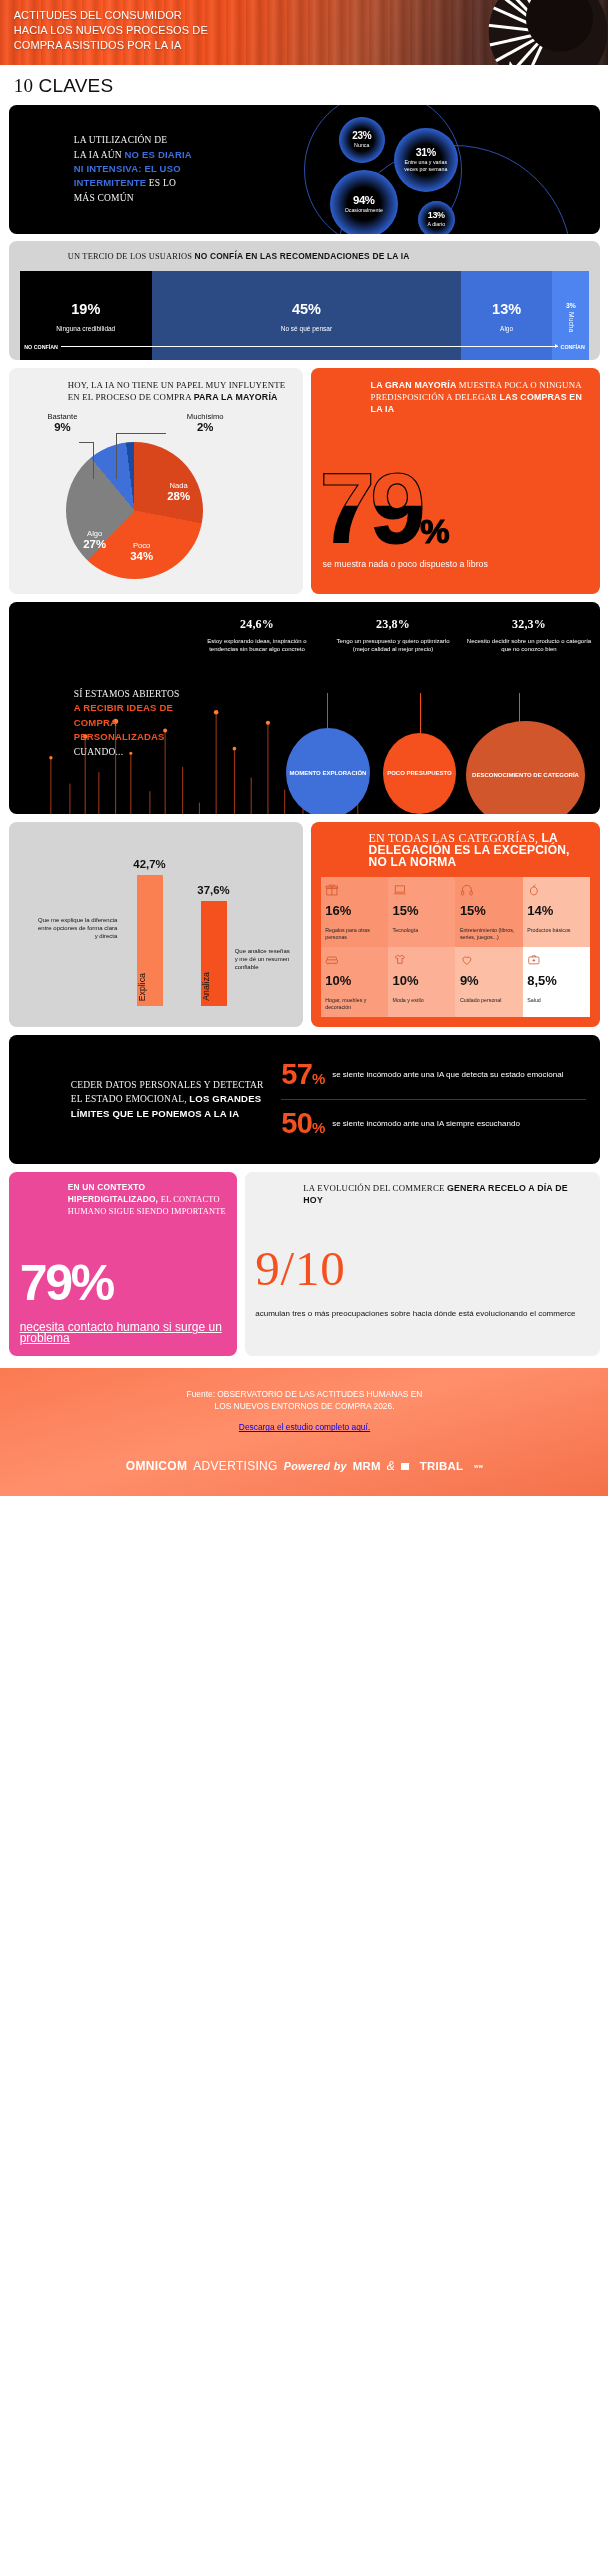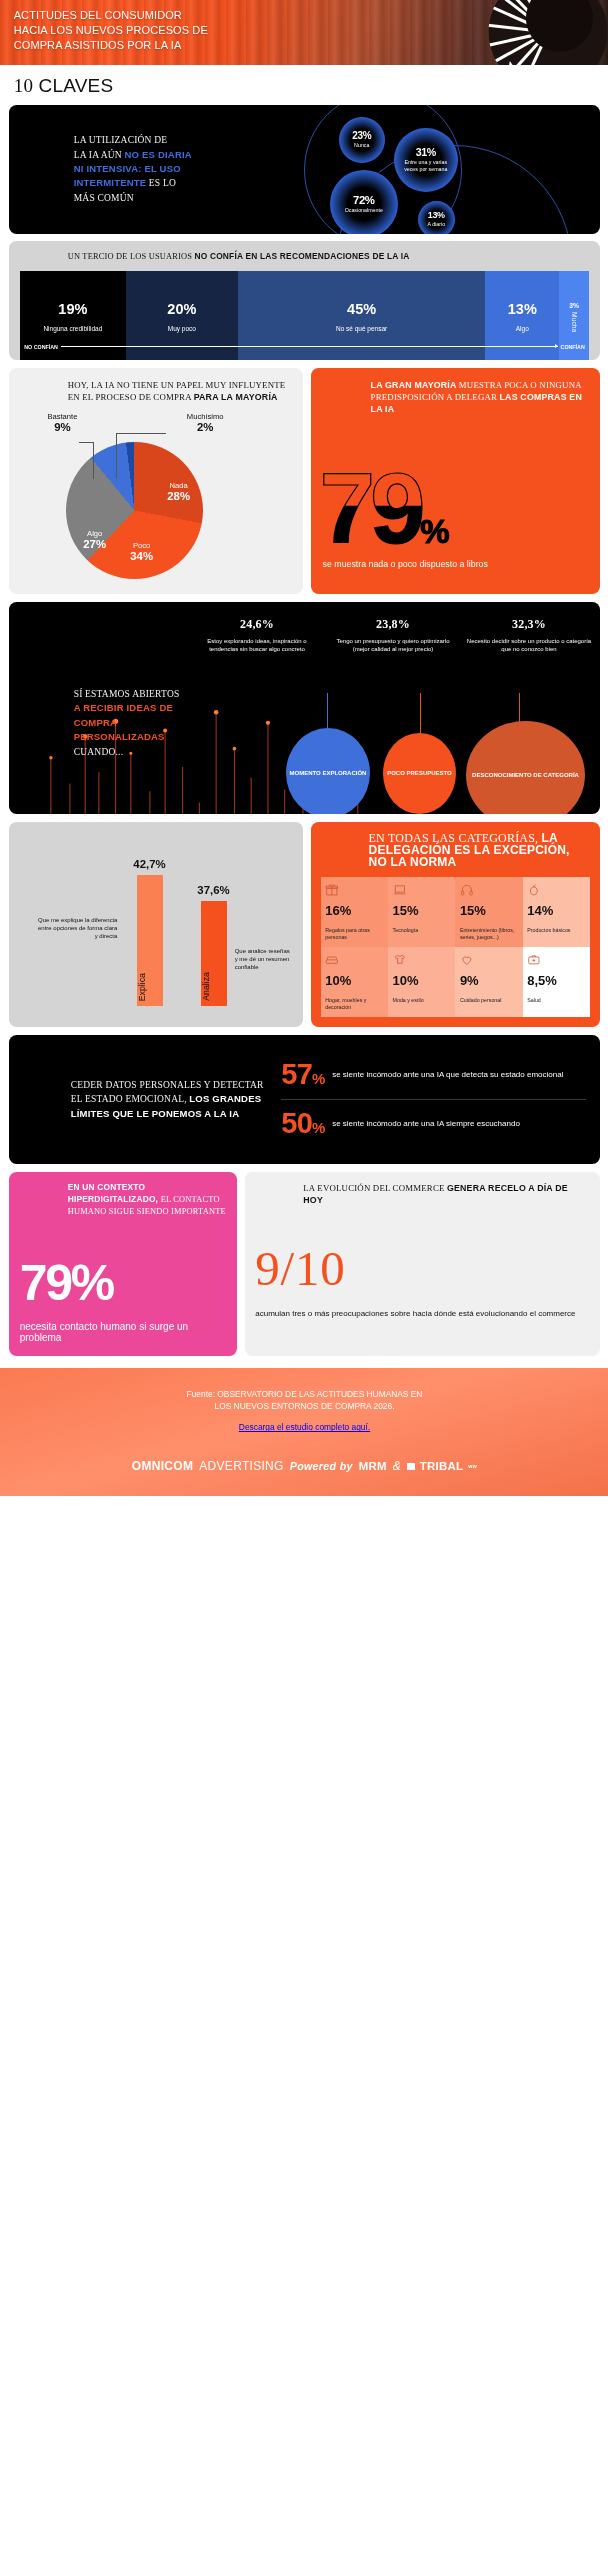--- a/index.html
+++ b/index.html
@@ -133,39 +133,39 @@
   .statrow { display:flex; align-items:center; gap:7.6px; padding:7.6px 0; }
   .statrow .big { font-size:29px; font-weight:bold; color:#f4511e; letter-spacing:-0.8px; white-space:nowrap; }
   .statrow .big .p { font-size:15px; }
   .statrow .txt { font-size:8px; line-height:10.7px; color:#fff; }
   .divider { height:0.8px; background:#3a3a3a; }
 
   
   .s7l { width:228px; padding:10.7px 10.7px 12px; background:#ec4899; color:#fff; }
   .s7l h2 { font-size:8.4px; line-height:11.8px; }
   .s7l .big { font-size:50px; font-weight:bold; letter-spacing:-2.3px; margin-top:43px; line-height:.9; }
-  .s7l .sub { font-size:10px; line-height:10.7px; margin-top:16.7px; }
+  .s7l .sub { font-size:12px; line-height:10.7px; margin-top:16.7px;text-decoration:underline; }
   .s7r { flex:1; padding:10.7px 10.7px 12px; background:#f0f0f0; }
   .s7r h2 { font-size:8.8px; line-height:12px; }
   .s7r .big { font-family:"Liberation Serif", serif; font-size:49px; color:#f4511e; margin-top:40px; line-height:.95; letter-spacing:0.8px; }
   .s7r .sub { font-size:8px; line-height:10.7px; margin-top:16.7px; color:#111; }
 
   
   .footer { background:linear-gradient(180deg,#f4seven,#ff8a65); }
   .footer { background:linear-gradient(165deg,#fa7a52 0%, #ff8f6b 45%, #f4714a 100%); padding:20px 15px 23px; text-align:center; color:#fff; }
   .footer .src { font-size:8.4px; line-height:12px; }
   .footer .dl { font-size:8.4px; margin-top:10.7px; text-decoration:underline; display:inline-block; }
   .brandrow { margin-top:26px; display:flex; align-items:center; justify-content:center; gap:6px;
               font-size:12px; letter-spacing:0.3px; }
   .brandrow .b1 { font-weight:bold; }
   .brandrow .b2 { font-weight:300; }
   .brandrow .pw { font-style:italic; font-weight:bold; font-size:10.7px; }
   .brandrow .mrm { font-weight:bold; font-size:11.4px; }
   .brandrow .amp { font-style:italic; }
-  .brandrow .tribal { font-weight:bold; font-size:11.4px; display:flex; align-items:center; gap:5px; }
+  .brandrow .tribal { font-weight:bold; font-size:11.4px; display:flex; align-items:center; gap:11px; }
   .sq { width:7.6px; height:7.6px; background:#fff; display:inline-block; }
   .sup { font-size:5.3px; vertical-align:super; }
 </style>
 </head>
 <body>
 
 <div class="page">
 
   <div class="header">
     <div class="header-title">
@@ -220,42 +220,38 @@
       <div class="s1-right">
         <div class="bub" style="left:52px; top:12px; width:46px; height:46px;">
           <span class="pv" style="font-size:10px;">23%</span>
           <span class="pl">Nunca</span>
         </div>
         <div class="bub" style="left:107px; top:23px; width:64px; height:64px;">
           <span class="pv" style="font-size:10.7px;">31%</span>
           <span class="pl" style="max-width:56px;">Entre una y varias veces por semana</span>
         </div>
         <div class="bub" style="left:43px; top:65px; width:68px; height:68px;">
-          <span class="pv" style="font-size:11.4px;">72%</span>
+          <span class="pv" style="font-size:11.4px;">94%</span>
           <span class="pl">Ocasionalmente</span>
         </div>
         <div class="bub" style="left:131px; top:96px; width:37px; height:37px;">
           <span class="pv" style="font-size:9px;">13%</span>
           <span class="pl">A diario</span>
         </div>
       </div>
     </div>
 
     <div class="card grey s2" style="margin-bottom:7.6px;">
       <h2 class="head">
         <span class="serif">UN TERCIO DE LOS USUARIOS </span><span class="sans-b">NO CONFÍA EN LAS RECOMENDACIONES DE LA IA</span>
       </h2>
       <div class="stack">
         <div class="seg" style="flex:19; background:#000000;">
           <span class="v">19%</span>
           <span class="l">Ninguna credibilidad</span>
-        </div>
-        <div class="seg" style="flex:20; background:#162544;">
-          <span class="v">20%</span>
-          <span class="l">Muy poco</span>
         </div>
         <div class="seg" style="flex:45; background:#2c4a84;">
           <span class="v">45%</span>
           <span class="l">No sé qué pensar</span>
         </div>
         <div class="seg" style="flex:13; background:#3f6fd8;">
           <span class="v">13%</span>
           <span class="l">Algo</span>
         </div>
         <div class="seg vert" style="flex:5; background:#4d84f0;">

